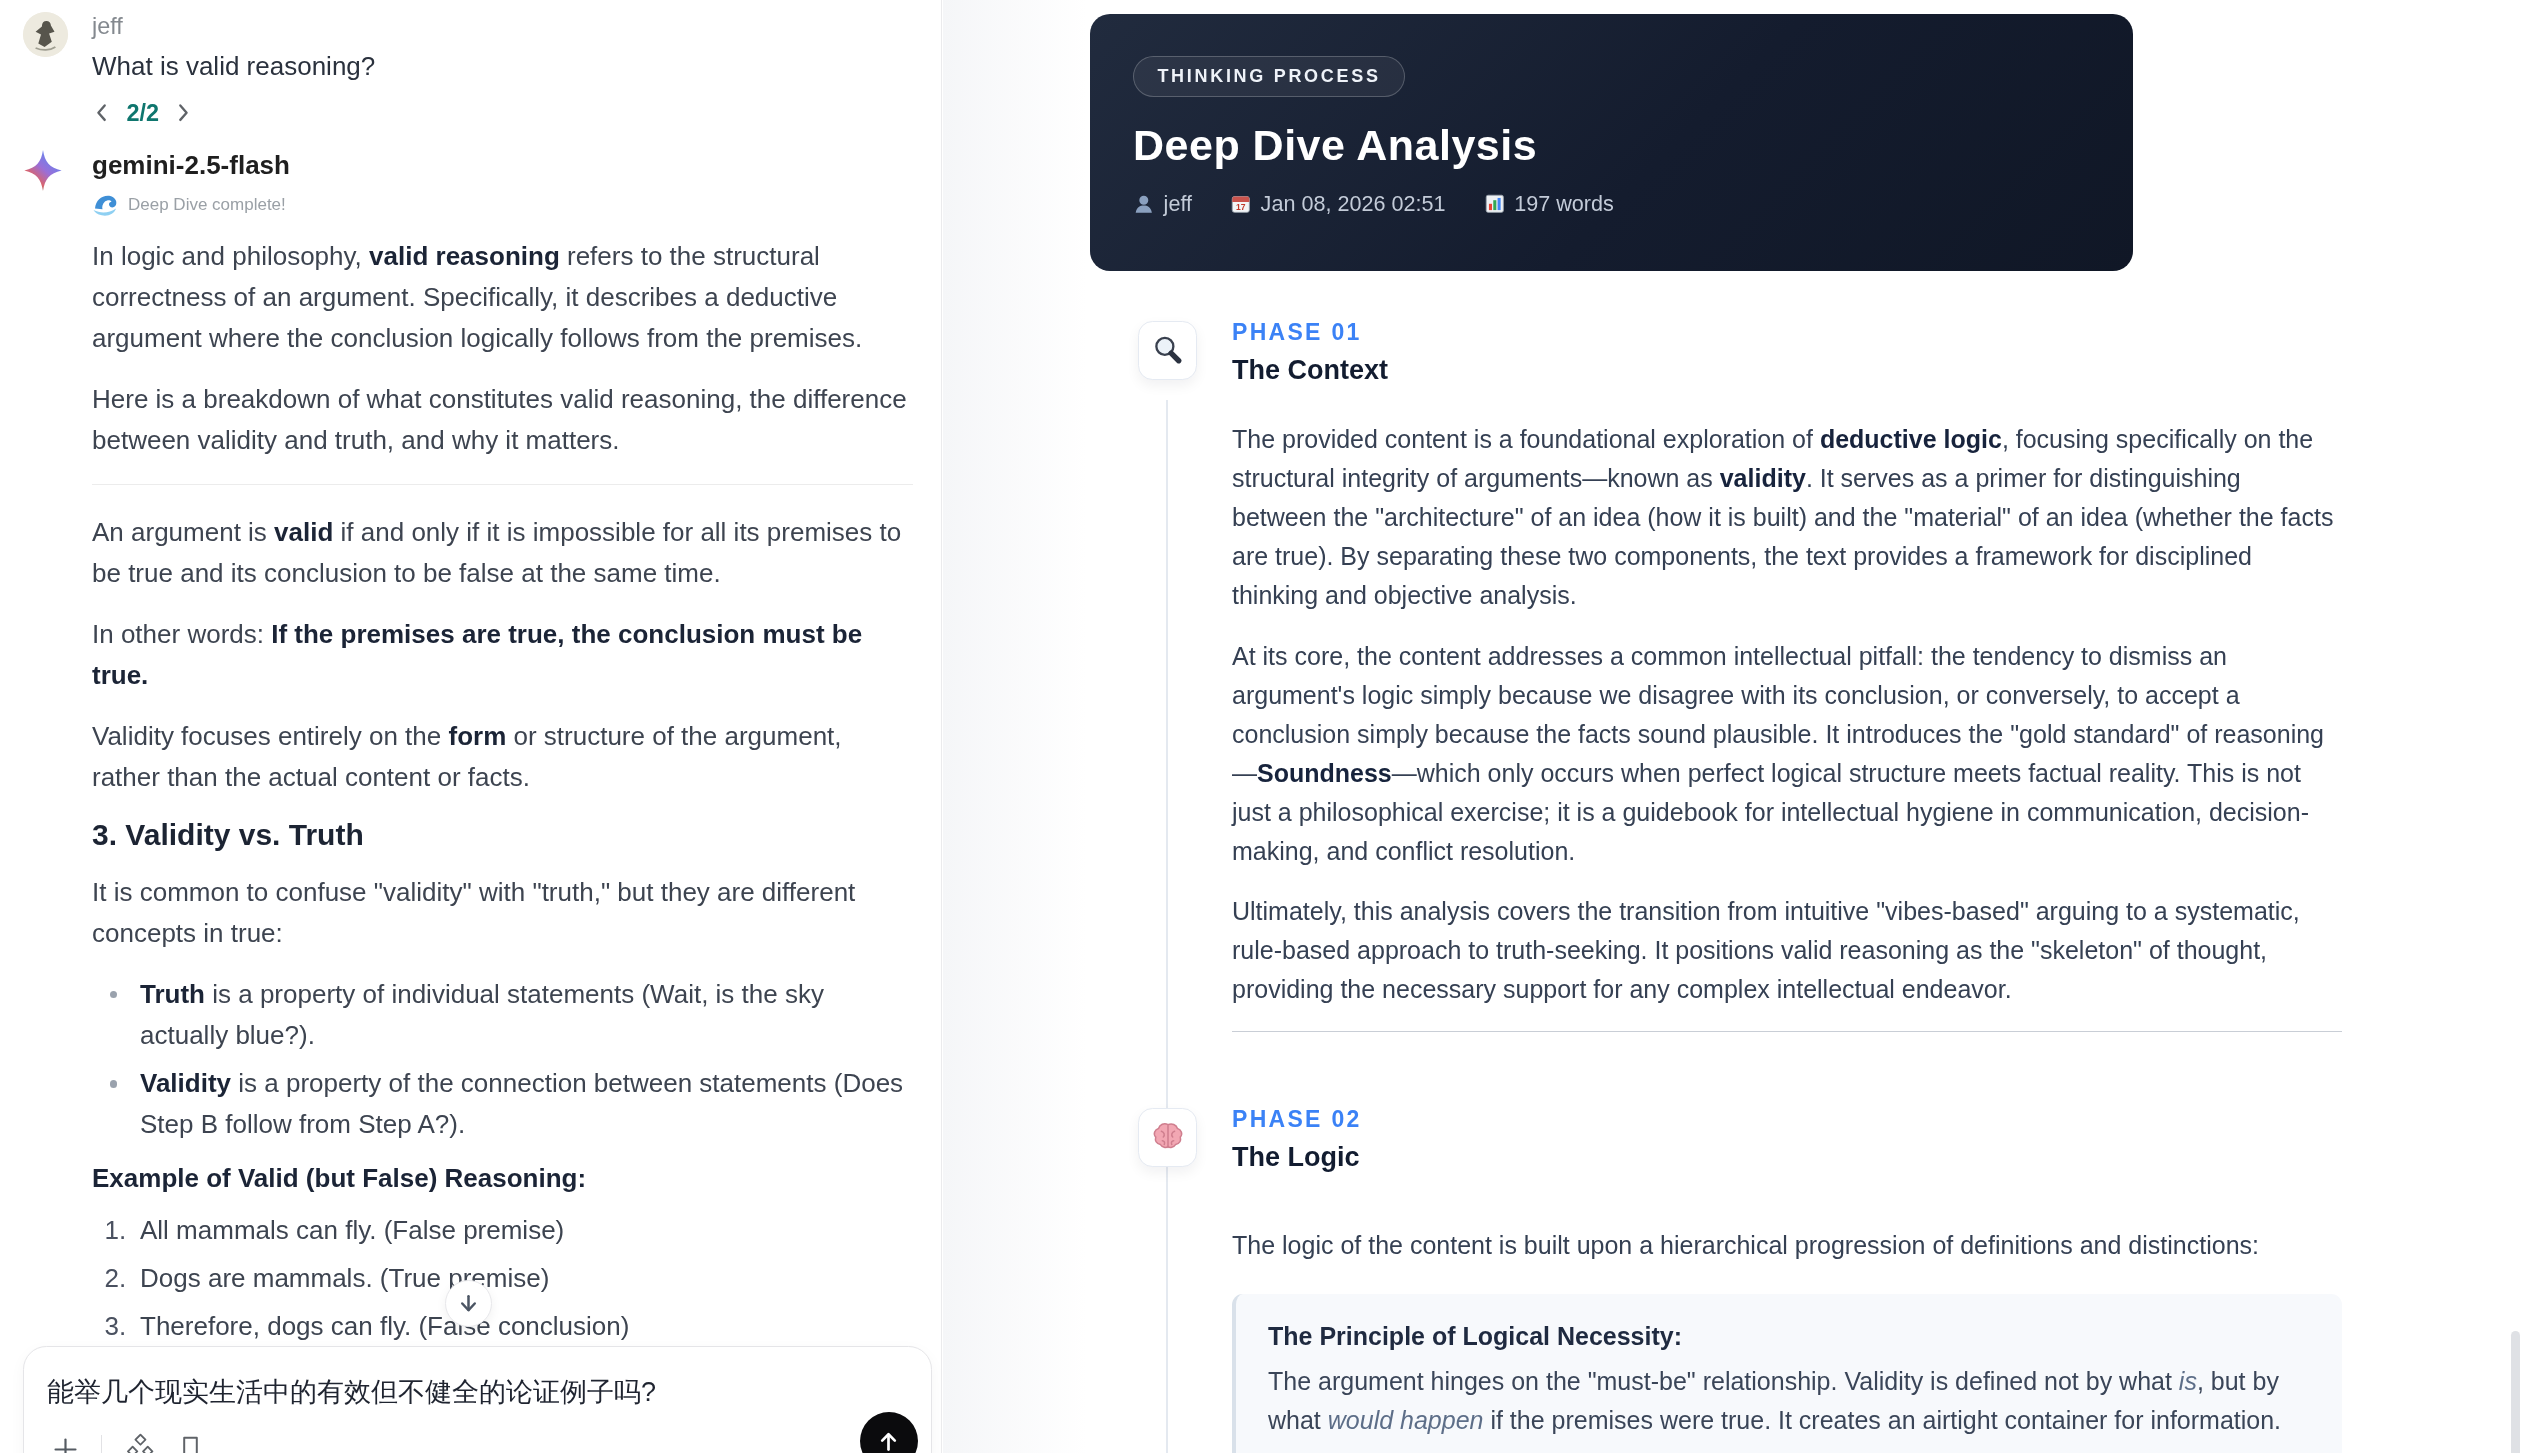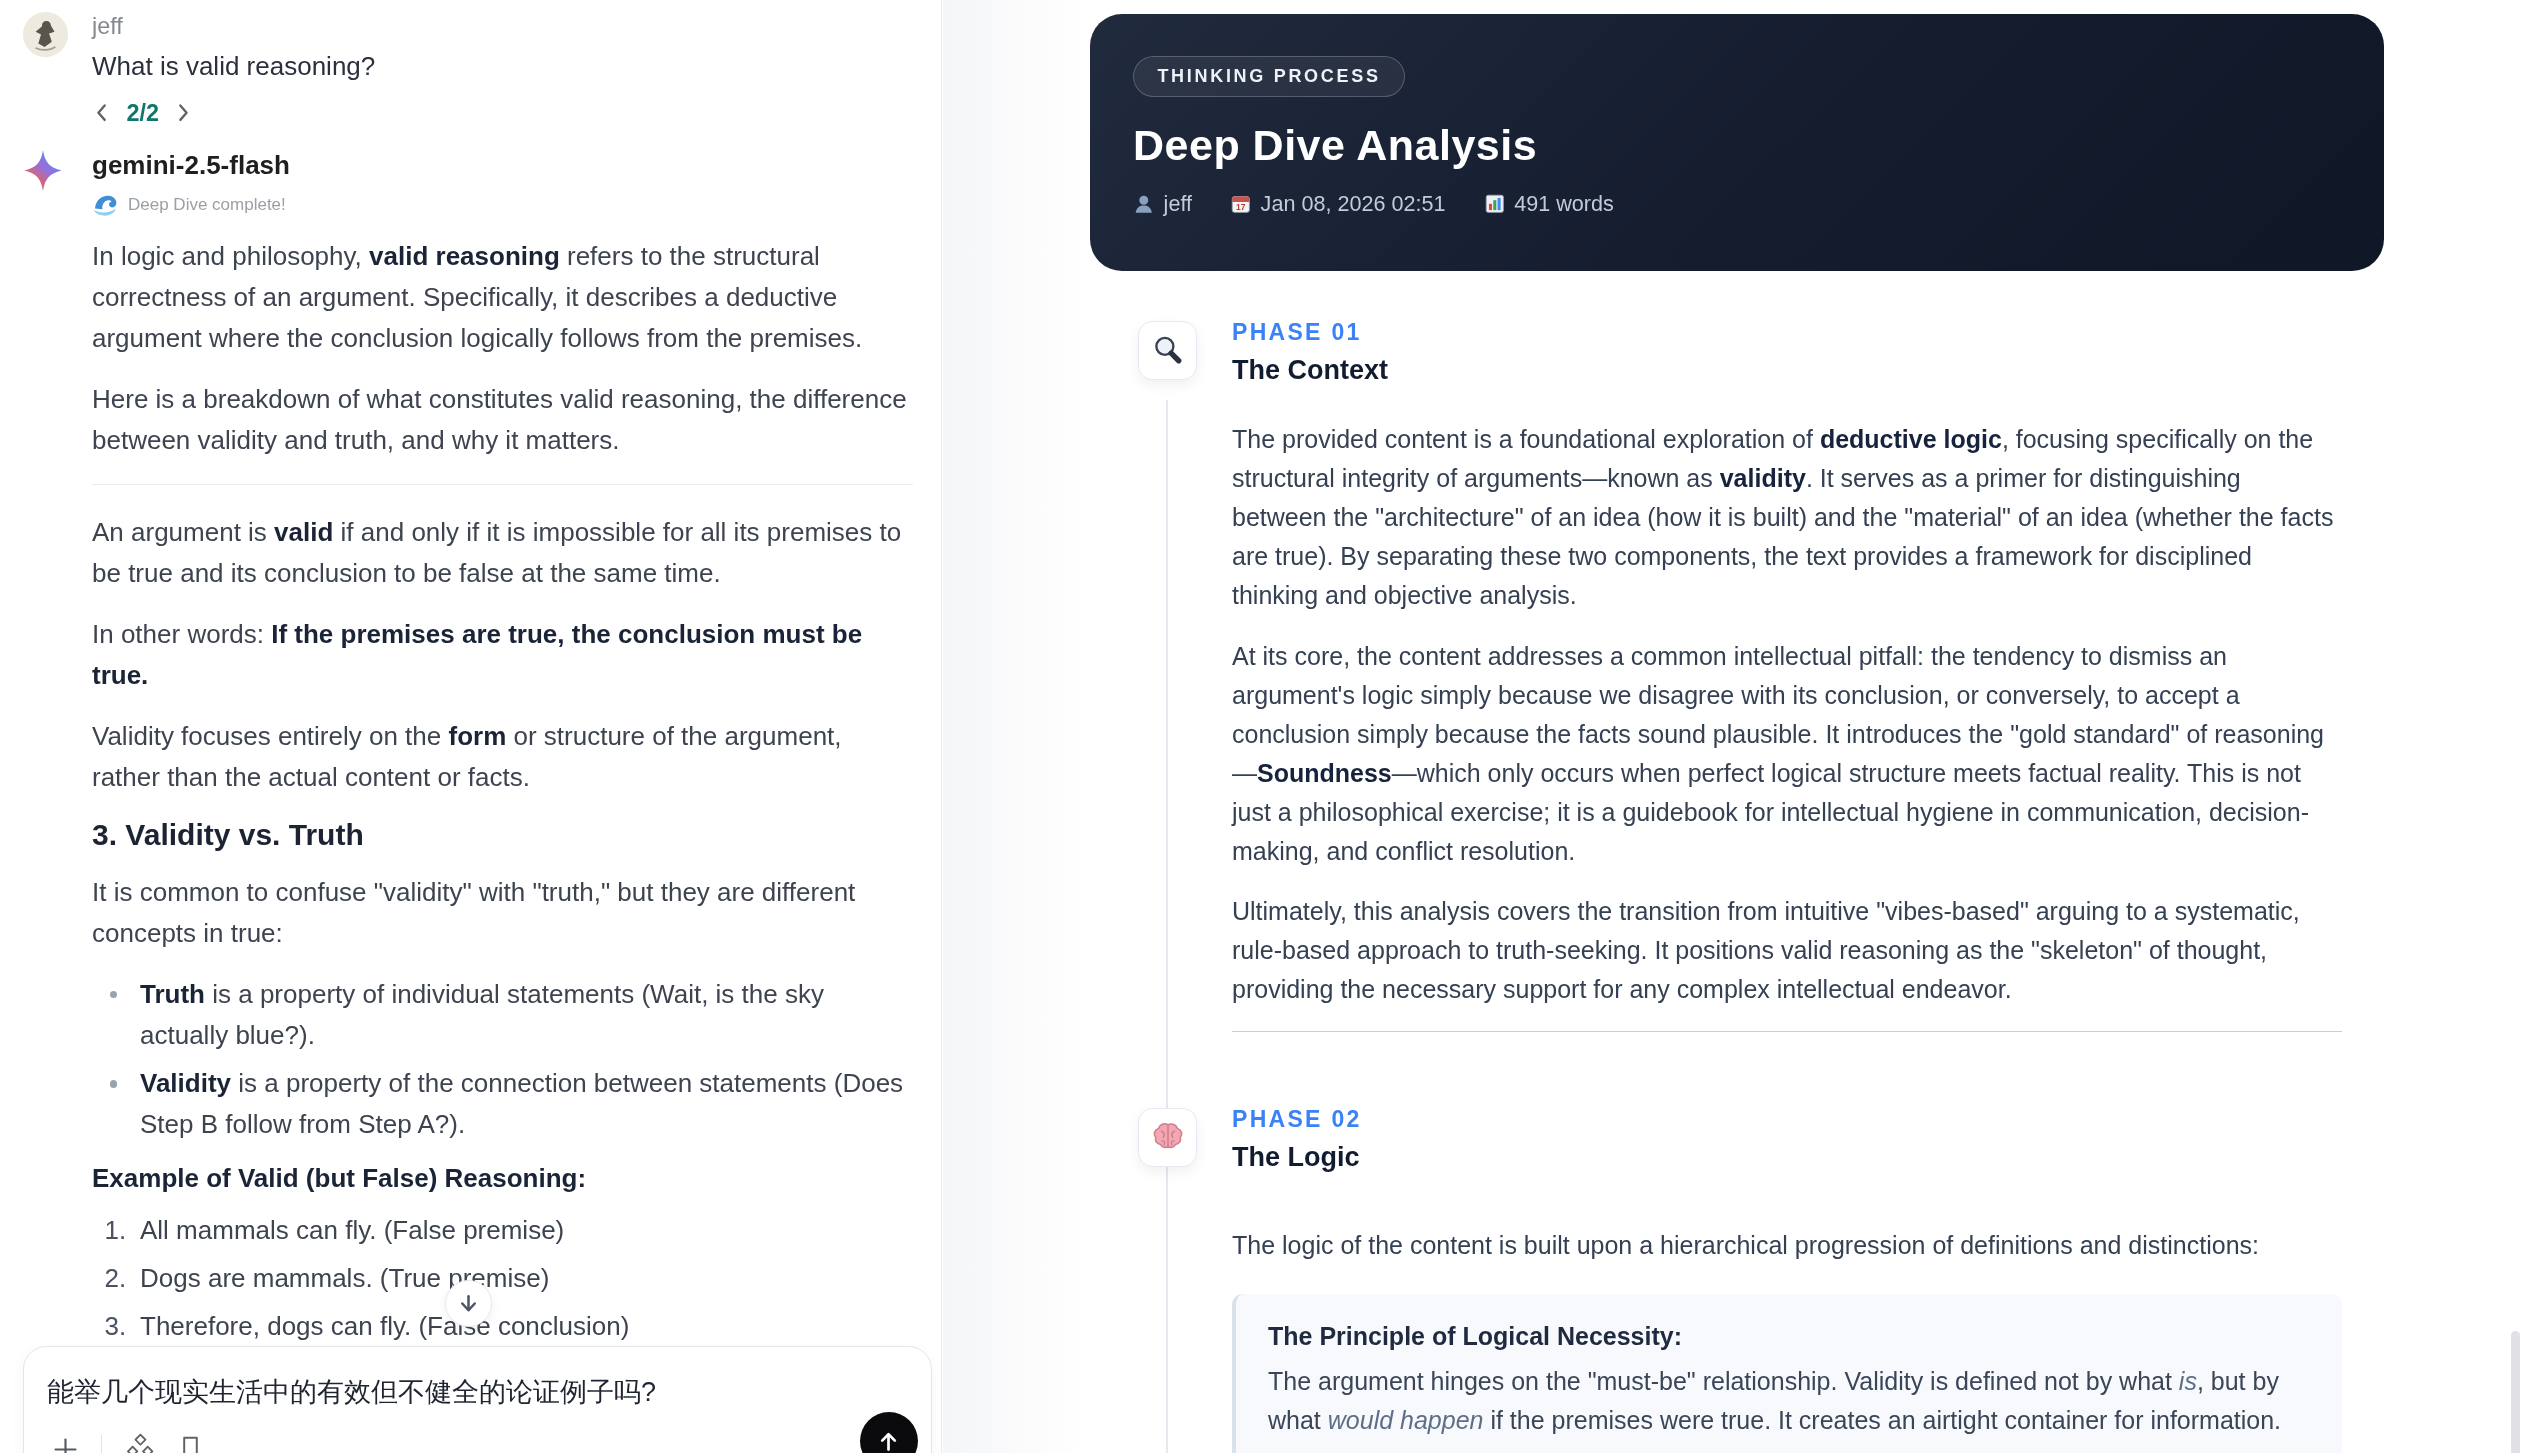--- a/index.html
+++ b/index.html
@@ -56,22 +56,22 @@
     background:#0b0b0d; border:none; display:flex; align-items:center; justify-content:center; cursor:pointer; }
 
   
   .doc-pane { position:absolute; left:943px; top:0; width:1582px; height:1453px;
     background:#ffffff; overflow:hidden; }
   .edge-fade { position:absolute; left:0; top:0; bottom:0; width:144px;
     background:linear-gradient(90deg,#f5f6f8,rgba(255,255,255,0)); }
   .doc-scrollbar { position:absolute; right:5.4px; top:1331px; width:9px; height:180px;
     border-radius:5.4px; background:#dfe1e5; }
 
-  .doc-card { position:relative; margin:13.5px 0 0 147px; width:1294px; height:257px;
-    border-radius:32px; background:linear-gradient(135deg,#212b3e 0%,#141c2e 55%,#101726 100%);
+  .doc-card { position:relative; margin:13.5px 0 0 147px; width:1043px; height:257px;
+    border-radius:20px; background:linear-gradient(135deg,#212b3e 0%,#141c2e 55%,#101726 100%);
     padding:42px 0 0 43px; overflow:hidden; }
   .badge { display:inline-block; font-size:18px; font-weight:bold; letter-spacing:2.7px;
     color:#eef2f8; padding:9px 23.4px; border-radius:900px;
     background:rgba(255,255,255,.06); border:0.9px solid rgba(255,255,255,.22); }
   .doc-title { font-size:43px; font-weight:bold; color:#ffffff; letter-spacing:0.5px; margin-top:24px; }
   .doc-meta { display:flex; align-items:center; gap:38px; margin-top:21.6px; }
   .meta-item { display:flex; align-items:center; gap:9px; font-size:21.6px; color:#c3cbd8; }
 
   .doc-body { position:relative; margin-left:147px; width:1294px; }
   .timeline-line { position:absolute; left:76px; top:79px; width:1.8px; height:1104px; background:#e4e9f0; }
@@ -250,21 +250,21 @@
         </svg>
         <span>Jan 08, 2026 02:51</span>
       </div>
       <div class="meta-item">
         <svg width="21.6" height="21.6" viewBox="0 0 24 24">
           <rect x="2.5" y="2.5" width="19" height="19" rx="2" fill="#eef1f4" stroke="#9aa3ad"></rect>
           <rect x="5.5" y="12" width="3.4" height="7" fill="#ea4335"></rect>
           <rect x="10.3" y="8" width="3.4" height="11" fill="#34a853"></rect>
           <rect x="15.1" y="5.5" width="3.4" height="13.5" fill="#4285f4"></rect>
         </svg>
-        <span>491 words</span>
+        <span>197 words</span>
       </div>
     </div>
   </div>
 
   <div class="doc-body">
     <div class="timeline-line"></div>
 
     <section class="phase phase-1">
       <div class="phase-icon-box">
         <svg width="34" height="34" viewBox="0 0 38 38">

